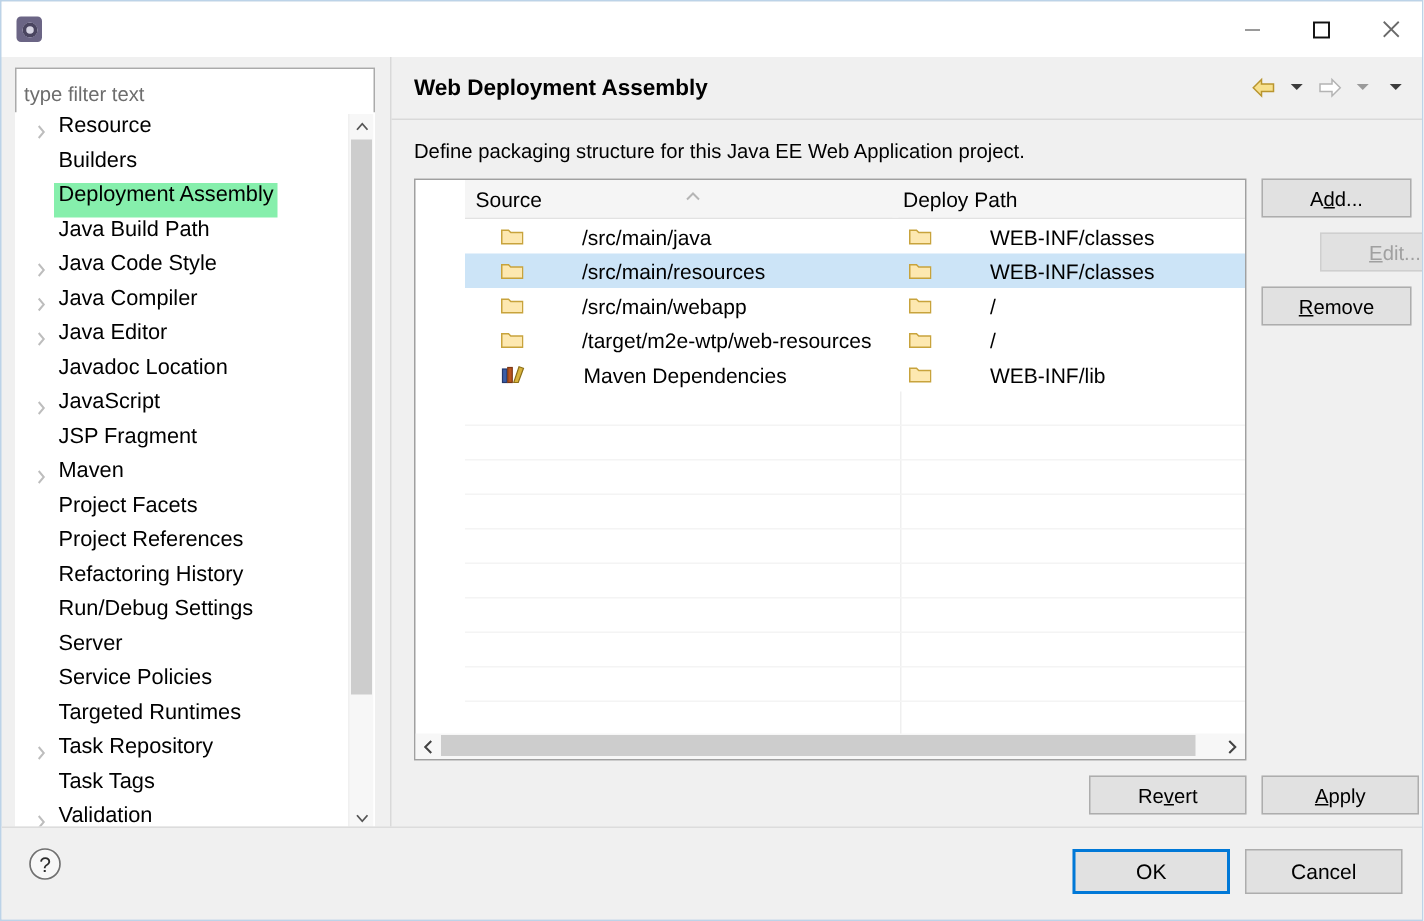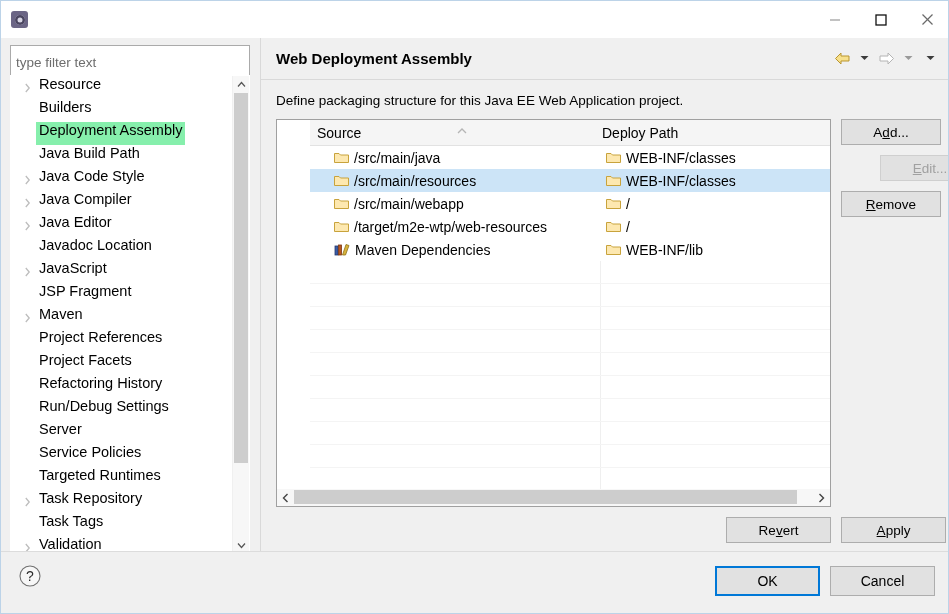--- a/index.html
+++ b/index.html
@@ -252,20 +252,21 @@
     position: relative;
     height: 23px;
   }
   .trow .cell {
     position: absolute;
     top: 0; height: 23px;
     display: flex;
     align-items: center;
     box-sizing: border-box;
     white-space: nowrap;
+    gap: 34px;
   }
   .trow .cell.src { left: 0; width: 290px; padding-left: 24px; }
   .trow .cell.dep { left: 290px; width: 265px; padding-left: 6px; }
   .trow .sep-v {
     position: absolute;
     left: 290px; top: 0;
     width: 1px; height: 23px;
     background: #efefef;
   }
   .trow .sep-h {
@@ -450,25 +451,25 @@
         <div class="tree-row">
           <span class="tw">
             <svg width="7" height="10" viewBox="0 0 7 10">
               <path d="M1.8 1 L5.2 5 L1.8 9" fill="none" stroke="#bdbdbd" stroke-width="1.3"></path>
             </svg>
           </span>
           <span class="tree-label">Maven</span>
         </div>
         <div class="tree-row">
           <span class="tw"></span>
+          <span class="tree-label">Project Facets</span>
+        </div>
+        <div class="tree-row">
+          <span class="tw"></span>
           <span class="tree-label">Project References</span>
-        </div>
-        <div class="tree-row">
-          <span class="tw"></span>
-          <span class="tree-label">Project Facets</span>
         </div>
         <div class="tree-row">
           <span class="tw"></span>
           <span class="tree-label">Refactoring History</span>
         </div>
         <div class="tree-row">
           <span class="tw"></span>
           <span class="tree-label">Run/Debug Settings</span>
         </div>
         <div class="tree-row">

